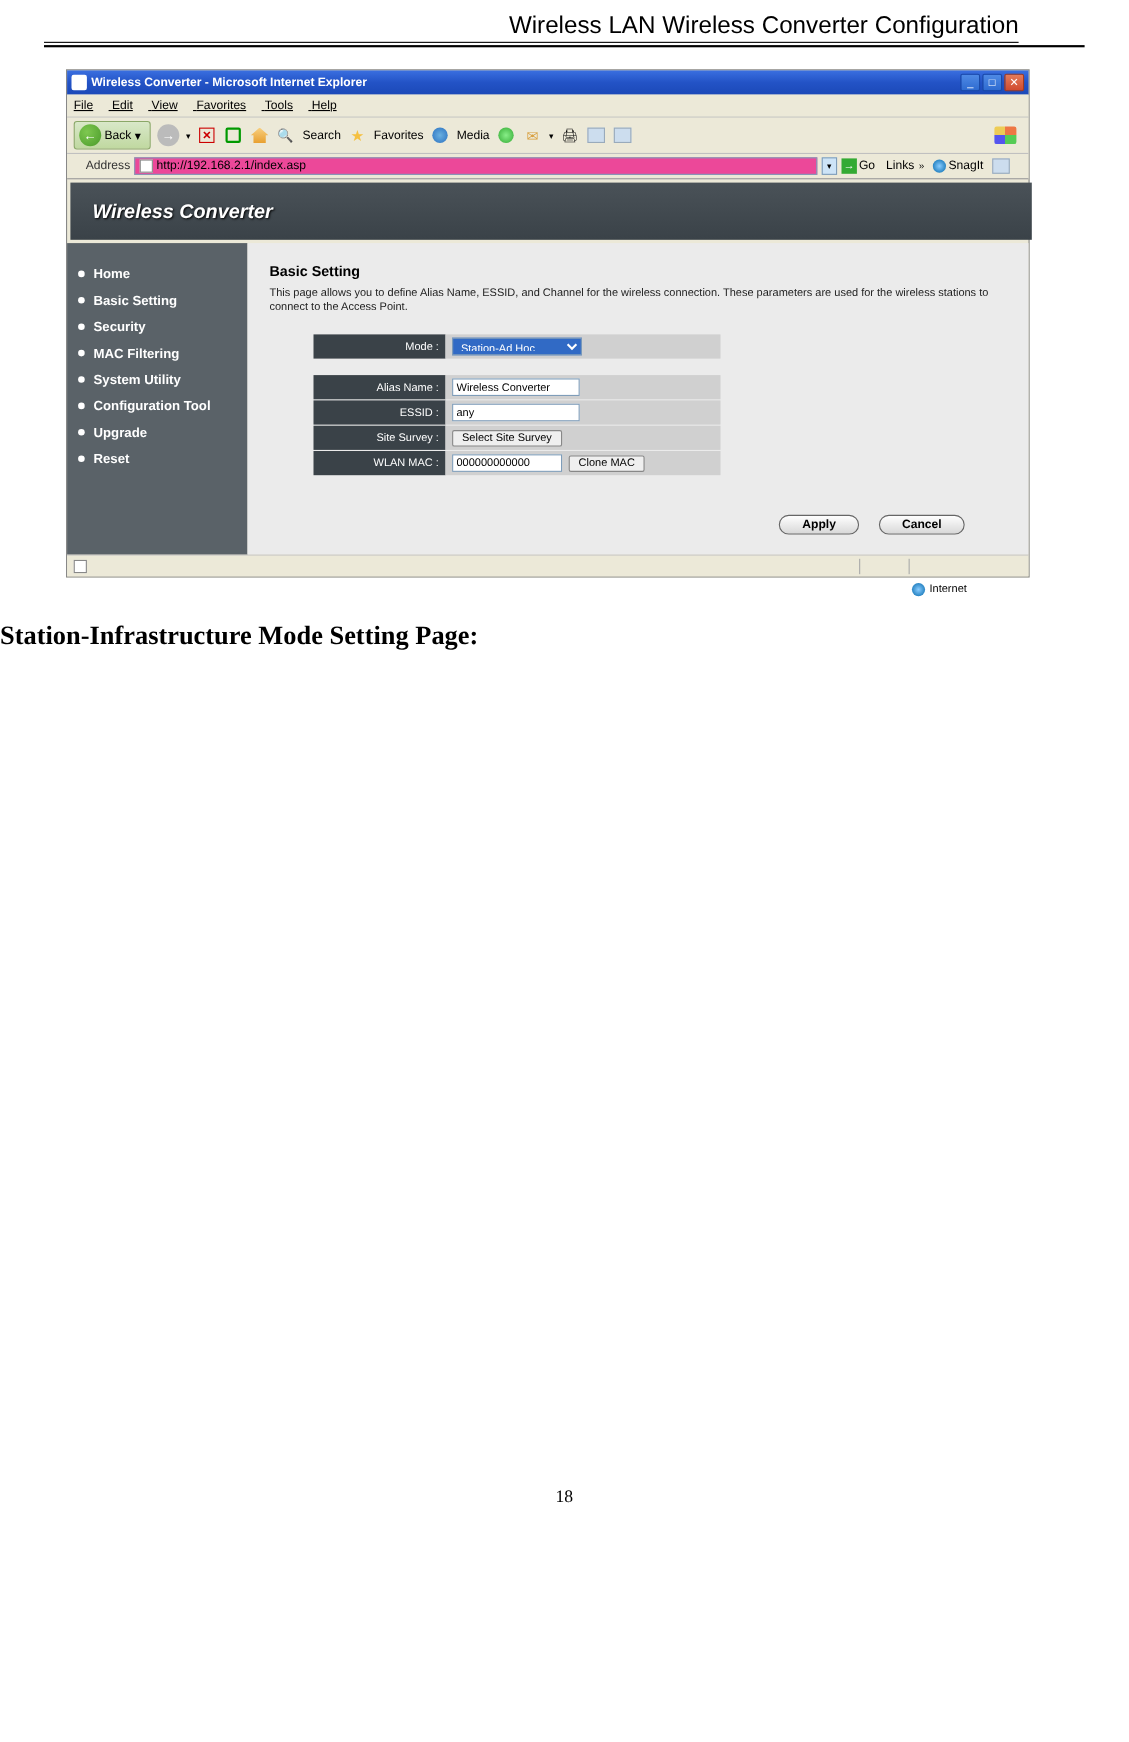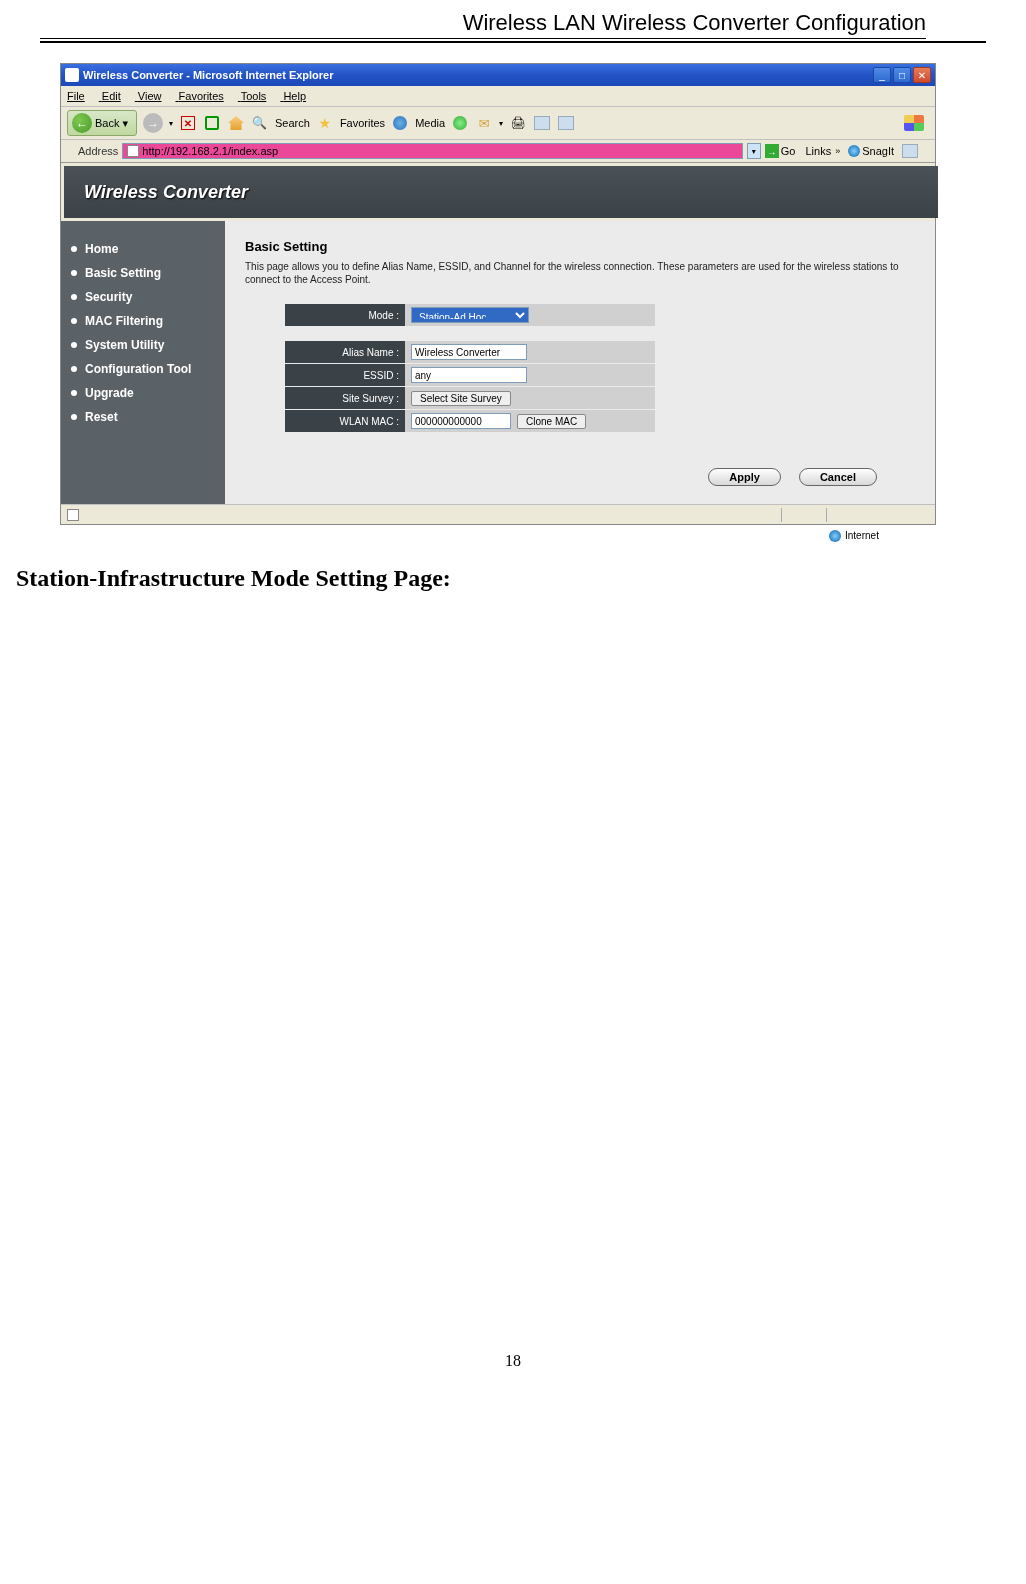--- a/index.html
+++ b/index.html
@@ -70,21 +70,21 @@
   .action-row { display: flex; justify-content: flex-end; gap: 18px; margin-top: 36px; padding-right: 38px; }
   .pill-btn { border: 1px solid #666; border-radius: 10px; background: linear-gradient(#fefefe,#d8d8d8); font-size: 11px; font-weight: bold; padding: 2px 20px; cursor: pointer; }
 
   .statusbar { background: #ece9d8; border-top: 1px solid #c0c0c0; height: 20px; display: flex; align-items: center; font-size: 10px; padding: 0 6px; }
   .status-left { display: flex; align-items: center; gap: 4px; flex: 1; }
   .status-page-ic { width: 12px; height: 12px; background: #fff; border: 1px solid #888; }
   .status-sep { width: 1px; height: 14px; background: #aaa; margin: 0 2px; }
   .status-zone { display: flex; align-items: center; gap: 4px; width: 100px; margin-top: 42px; }
   .zone-ic { width: 12px; height: 12px; border-radius: 50%; background: radial-gradient(#8cf,#06a); }
 
-  .section-heading { font-family: "Times New Roman", serif; font-size: 24px; font-weight: bold; margin: 40px 0 0 16px; }
+  .section-heading { font-family: "Times New Roman", serif; font-size: 24px; font-weight: bold; margin: 40px 0 0 0; }
 
   .page-footer { text-align: center; font-size: 16px; margin-top: 760px; padding-bottom: 20px; font-family: "Times New Roman", serif; }
   .page-content-wrapper { display: flex; flex-direction: column; }
 </style>
 </head>
 <body>
 
 <div class="page-header">
   <span>Wireless LAN Wireless Converter Configuration</span>
 </div>

